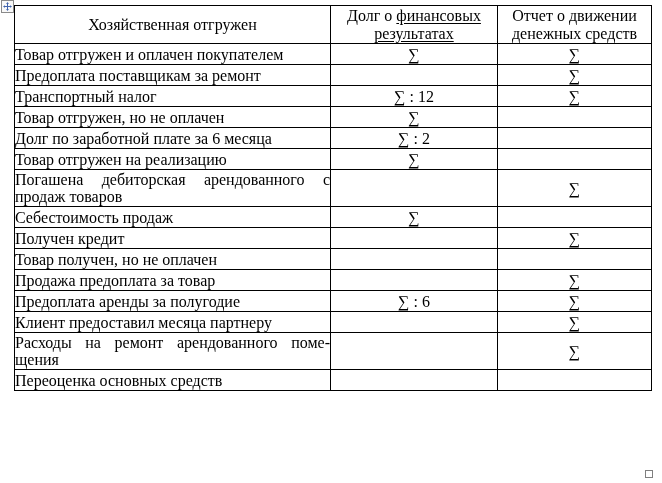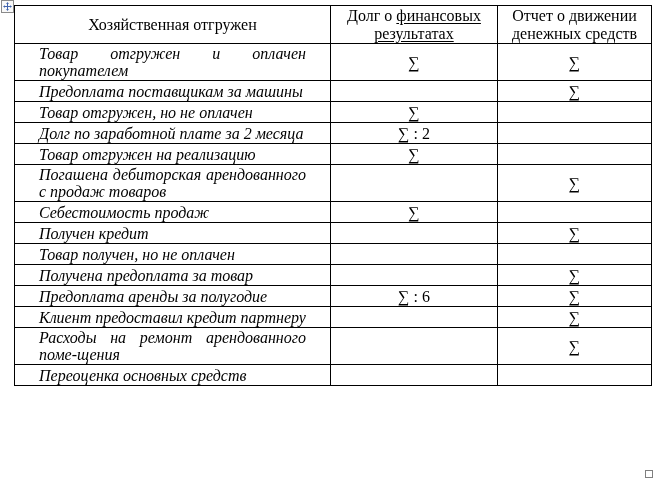--- a/index.html
+++ b/index.html
@@ -34,23 +34,22 @@
     text-align: center;
     line-height: 18px;
     height: 37px;
     padding: 0 4px;
   }
   .doc-table tbody tr {
     height: 21px;
   }
   td.cell-op {
     text-align: justify;
-    padding: 1px 24px;
+    padding: 1px 0;
     line-height: 17px;
-    font-style: italic;
   }
   td.cell-center {
     text-align: center;
     padding: 1px 2px;
     line-height: 17px;
   }
   .grammar-squiggle {
     text-decoration-line: underline;
     text-decoration-style: wavy;
     text-decoration-color: #00a000;
@@ -115,31 +114,36 @@
         <th>Отчет о движении денежных средств</th>
       </tr>
     </thead>
     <tbody id="rows">
         <tr>
           <td class="cell-op">Товар отгружен и оплачен покупателем</td>
           <td class="cell-center">∑</td>
           <td class="cell-center">∑</td>
         </tr>
         <tr>
-          <td class="cell-op">Предоплата поставщикам за машины</td>
-          <td class="cell-center"></td>
+          <td class="cell-op">Предоплата поставщикам за ремонт</td>
+          <td class="cell-center"></td>
+          <td class="cell-center">∑</td>
+        </tr>
+        <tr>
+          <td class="cell-op">Транспортный налог</td>
+          <td class="cell-center">∑ : 12</td>
           <td class="cell-center">∑</td>
         </tr>
         <tr>
           <td class="cell-op">Товар отгружен, но не оплачен</td>
           <td class="cell-center">∑</td>
           <td class="cell-center"></td>
         </tr>
         <tr>
-          <td class="cell-op">Долг по заработной плате за 2 месяца</td>
+          <td class="cell-op">Долг по заработной плате за 6 месяца</td>
           <td class="cell-center">∑ : 2</td>
           <td class="cell-center"></td>
         </tr>
         <tr>
           <td class="cell-op">Товар отгружен на реализацию</td>
           <td class="cell-center">∑</td>
           <td class="cell-center"></td>
         </tr>
         <tr>
           <td class="cell-op">Погашена дебиторская арендованного с продаж товаров</td>
@@ -155,31 +159,31 @@
           <td class="cell-op">Получен кредит</td>
           <td class="cell-center"></td>
           <td class="cell-center">∑</td>
         </tr>
         <tr>
           <td class="cell-op">Товар получен, но не оплачен</td>
           <td class="cell-center"></td>
           <td class="cell-center"></td>
         </tr>
         <tr>
-          <td class="cell-op">Получена предоплата за товар</td>
+          <td class="cell-op">Продажа предоплата за товар</td>
           <td class="cell-center"></td>
           <td class="cell-center">∑</td>
         </tr>
         <tr>
           <td class="cell-op">Предоплата аренды за полугодие</td>
           <td class="cell-center">∑ : 6</td>
           <td class="cell-center">∑</td>
         </tr>
         <tr>
-          <td class="cell-op">Клиент предоставил кредит партнеру</td>
+          <td class="cell-op">Клиент предоставил месяца партнеру</td>
           <td class="cell-center"></td>
           <td class="cell-center">∑</td>
         </tr>
         <tr>
           <td class="cell-op">Расходы на ремонт арендованного поме-щения</td>
           <td class="cell-center"></td>
           <td class="cell-center">∑</td>
         </tr>
         <tr>
           <td class="cell-op">Переоценка основных средств</td>

